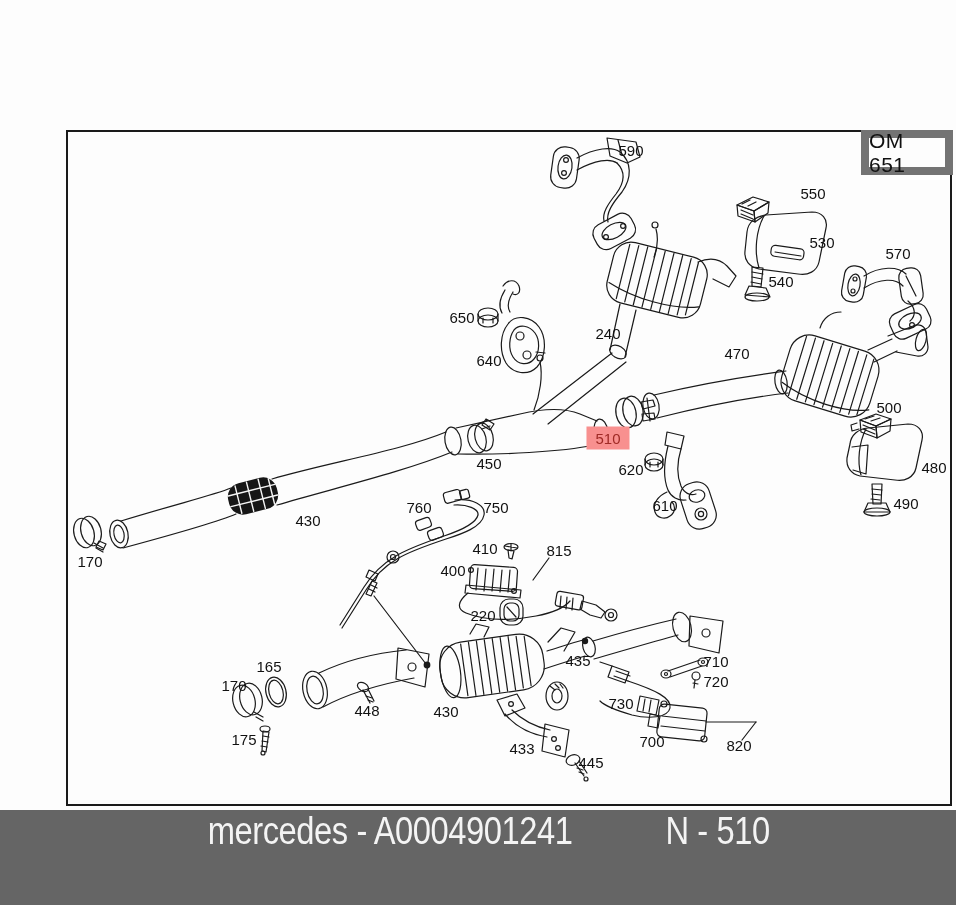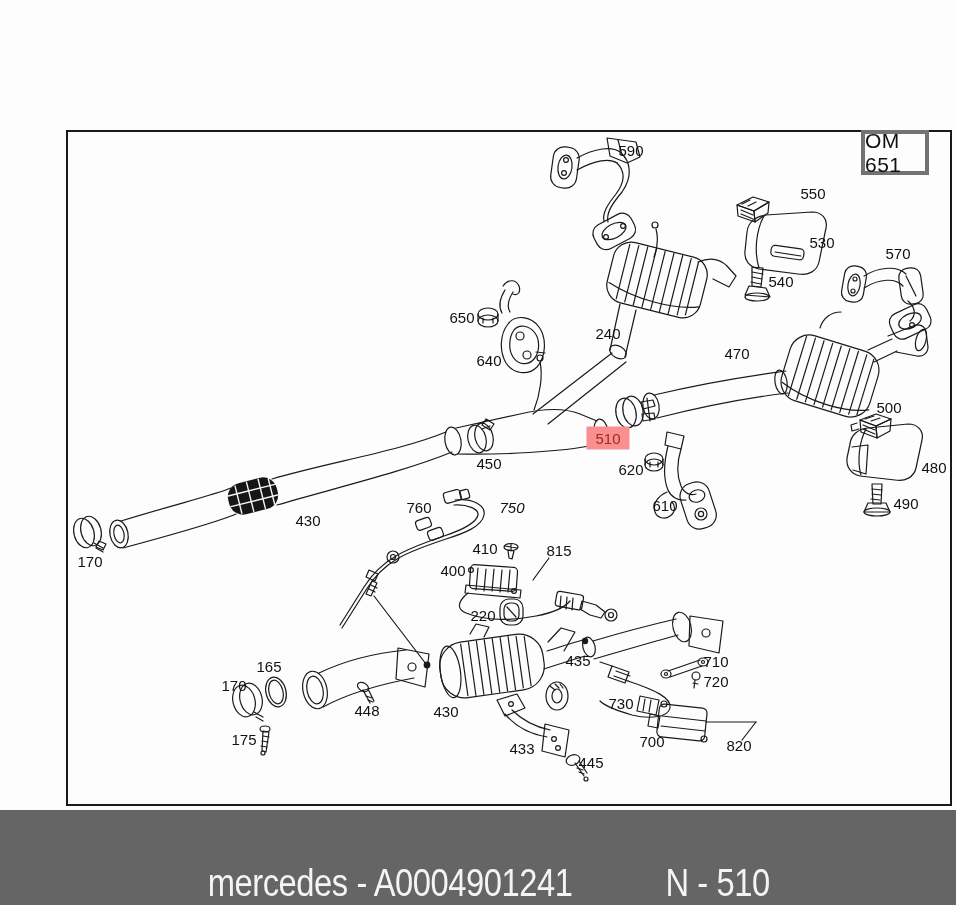--- a/index.html
+++ b/index.html
@@ -10,42 +10,42 @@
   }
   .stage{position:absolute;inset:0;}
   svg.art{position:absolute;left:0;top:0;}
   
   .frame{
     position:absolute;left:66px;top:130px;width:886px;height:676px;
     border:2px solid #1a1a1a;box-sizing:border-box;background:transparent;
     pointer-events:none;
   }
   .engine-code-box{
-    position:absolute;left:861px;top:130px;width:68px;height:45px;
-    border:4px solid #737373;box-sizing:border-box;background:#fdfdfd;
+    position:absolute;left:861px;top:130px;width:92px;height:45px;
+    border:8px solid #737373;box-sizing:border-box;background:#fdfdfd;
     display:flex;align-items:center;justify-content:center;
     font-size:21px;color:#111;letter-spacing:0.5px;
   }
   
   #labels-layer{position:absolute;inset:0;}
   .part-label{
     position:absolute;transform:translate(-50%,-50%);
     font-size:15px;color:#111;line-height:1;white-space:nowrap;
     padding:2px 3px;cursor:pointer;
   }
   .part-label.highlighted{
     background:var(--hl-bg,#F8908F);
     color:var(--hl-fg,#A02B26);
     padding:4px 9px;
   }
   
   .caption-bar{
     position:absolute;left:0;top:810px;width:956px;height:95px;
     background:var(--cap-bg,#656565);
-    display:flex;align-items:flex-end;justify-content:center;gap:54px;
+    display:flex;align-items:flex-start;justify-content:center;gap:54px;
     color:var(--cap-fg,#f4f4f4);
   }
   .caption-bar span{
     font-size:38px;transform:scaleX(0.86);letter-spacing:-0.5px;white-space:nowrap;
   }
 </style>
 </head>
 <body>
 
 <div class="stage">
@@ -408,21 +408,21 @@
       <div class="part-label" style="left: 889px; top: 407px;">500</div>
       <div class="part-label" style="left: 934px; top: 467px; text-align: right;">480</div>
       <div class="part-label" style="left: 906px; top: 503px;">490</div>
       <div class="part-label" style="left: 489px; top: 463px;">450</div>
       <div class="part-label highlighted" style="left: 608px; top: 438px;">510</div>
       <div class="part-label" style="left: 631px; top: 469px;">620</div>
       <div class="part-label" style="left: 665px; top: 505px;">610</div>
       <div class="part-label" style="left: 308px; top: 520px;">430</div>
       <div class="part-label" style="left: 90px; top: 561px;">170</div>
       <div class="part-label" style="left: 419px; top: 507px;">760</div>
-      <div class="part-label" style="left: 512px; top: 507px; font-style: italic;">750</div>
+      <div class="part-label" style="left: 496px; top: 507px;">750</div>
       <div class="part-label" style="left: 485px; top: 548px; text-align: center;">410</div>
       <div class="part-label" style="left: 559px; top: 550px;">815</div>
       <div class="part-label" style="left: 453px; top: 570px;">400</div>
       <div class="part-label" style="left: 483px; top: 615px;">220</div>
       <div class="part-label" style="left: 269px; top: 666px;">165</div>
       <div class="part-label" style="left: 234px; top: 685px;">170</div>
       <div class="part-label" style="left: 367px; top: 710px;">448</div>
       <div class="part-label" style="left: 446px; top: 711px;">430</div>
       <div class="part-label" style="left: 244px; top: 739px;">175</div>
       <div class="part-label" style="left: 522px; top: 748px;">433</div>

